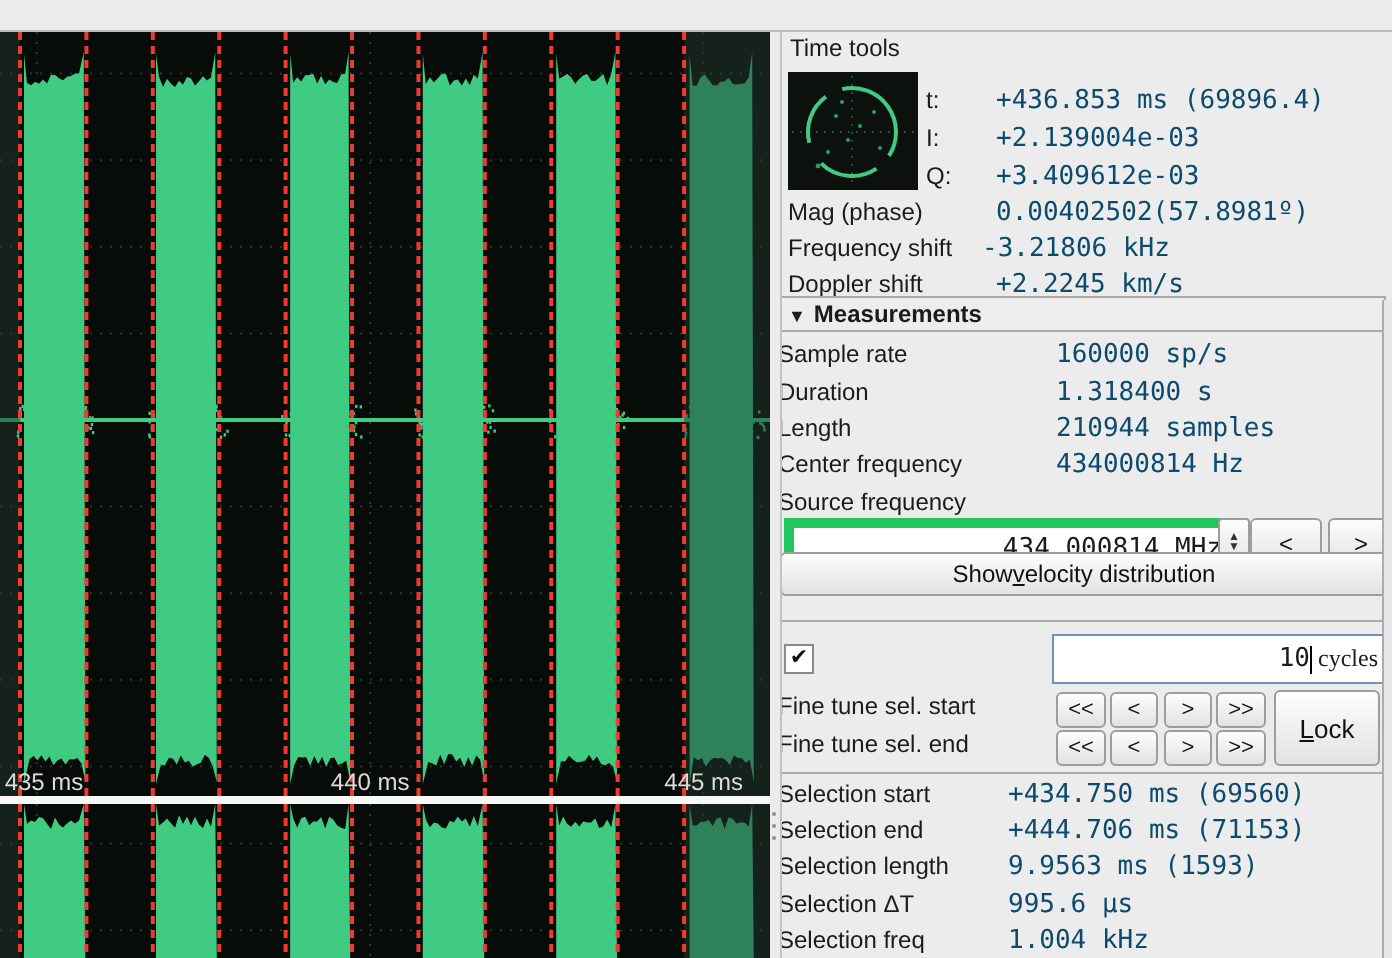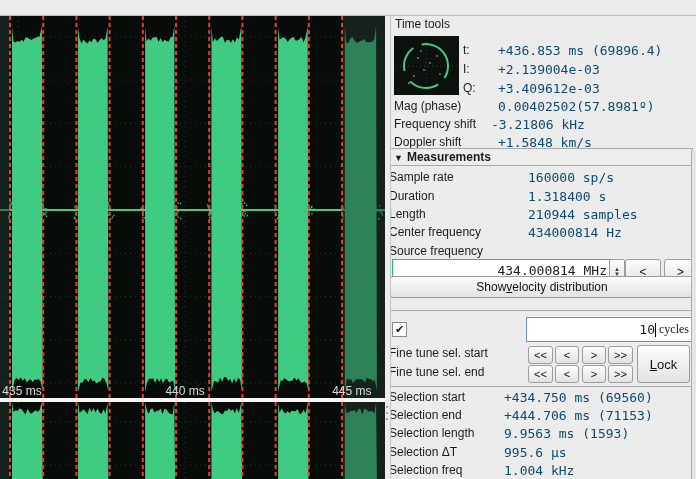--- a/index.html
+++ b/index.html
@@ -16,21 +16,21 @@
   .panel{position:absolute;left:390px;top:16px;width:306px;height:463px;background:#ececec;border-left:1px solid #c2c2c2;overflow:hidden;}
   .row{position:absolute;height:15px;line-height:15px;white-space:nowrap;}
   .lbl{color:#1b1b1b;}
   .val{font-family:"DejaVu Sans Mono",monospace;font-size:13px;color:#0c4a6e;}
   .clip{margin-left:-2px;}
   .scope{position:absolute;left:3px;top:20px;width:65px;height:59px;background:#0c110e;}
   .sect-line{position:absolute;left:-2px;right:4px;height:0;border-top:1px solid #a9a9a9;}
   .sect-header{position:absolute;left:-2px;right:4px;top:132px;height:16px;background:#ededed;
                border:1px solid #a9a9a9;line-height:16px;font-weight:bold;padding-left:4px;}
   .sect-header .tri{font-size:9px;margin-right:4px;}
-  .tinput{position:absolute;background:#fff;border:1px solid #22c55e;display:flex;align-items:center;
+  .tinput{position:absolute;background:#fff;border:5px solid #22c55e;display:flex;align-items:center;
           font-family:"DejaVu Sans Mono",monospace;font-size:13px;}
   .btn{position:absolute;background:linear-gradient(#fdfdfd,#e2e2e2);border:1px solid #9d9d9d;border-radius:3px;
        display:flex;align-items:center;justify-content:center;color:#111;cursor:default;}
   .spin{position:absolute;width:14px;background:linear-gradient(#fdfdfd,#e2e2e2);border:1px solid #9d9d9d;border-radius:2px;
         display:flex;flex-direction:column;align-items:center;justify-content:center;font-size:6px;color:#333;line-height:5px;}
   .chk{position:absolute;width:13px;height:13px;background:#fff;border:1px solid #8a8a8a;font-size:11px;line-height:12px;text-align:center;color:#111;}
   .cursor{display:inline-block;width:1px;height:14px;background:#000;vertical-align:middle;}
   .accel{text-decoration:underline;}
   .scrollstrip{position:absolute;right:0;top:134px;bottom:0;width:5px;background:#e6e6e6;border-left:1px solid #adadad;}
 </style>
@@ -310,21 +310,21 @@
     <div class="row val" style="left:107px;top:46px">+2.139004e-03</div>
     <div class="row" style="left:72px;top:65px">
       <span class="lbl">Q:</span></div>
     <div class="row val" style="left:107px;top:65px">+3.409612e-03</div>
 
     <div class="row lbl" style="left:3px;top:83px">Mag (phase)</div>
     <div class="row val" style="left:107px;top:83px">0.00402502(57.8981º)</div>
     <div class="row lbl" style="left:3px;top:101px">Frequency shift</div>
     <div class="row val" style="left:100px;top:101px">-3.21806 kHz</div>
     <div class="row lbl" style="left:3px;top:119px">Doppler shift</div>
-    <div class="row val" style="left:107px;top:119px">+1.5848 km/s</div>
+    <div class="row val" style="left:107px;top:119px">+2.2245 km/s</div>
 
     <div class="sect-header">
       <span class="tri">▼</span><span>Measurements</span>
     </div>
 
     <div class="row lbl clip" style="left:0;top:154px">Sample rate</div>
     <div class="row val" style="left:137px;top:154px">160000 sp/s</div>
     <div class="row lbl clip" style="left:0;top:173px">Duration</div>
     <div class="row val" style="left:137px;top:173px">1.318400 s</div>
     <div class="row lbl clip" style="left:0;top:191px">Length</div>

